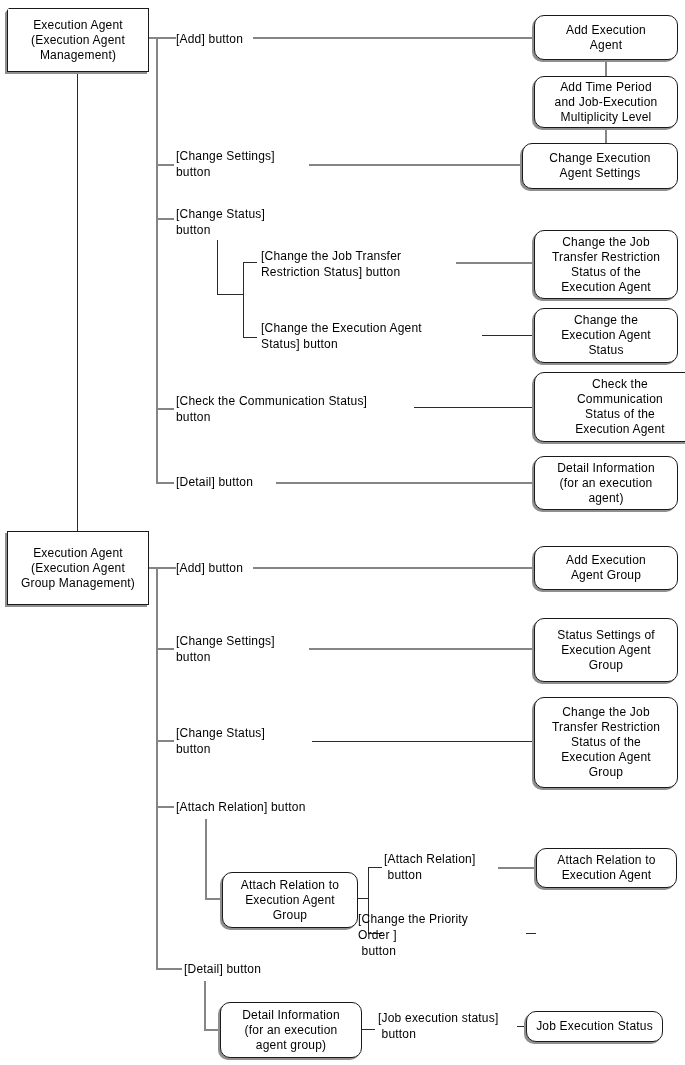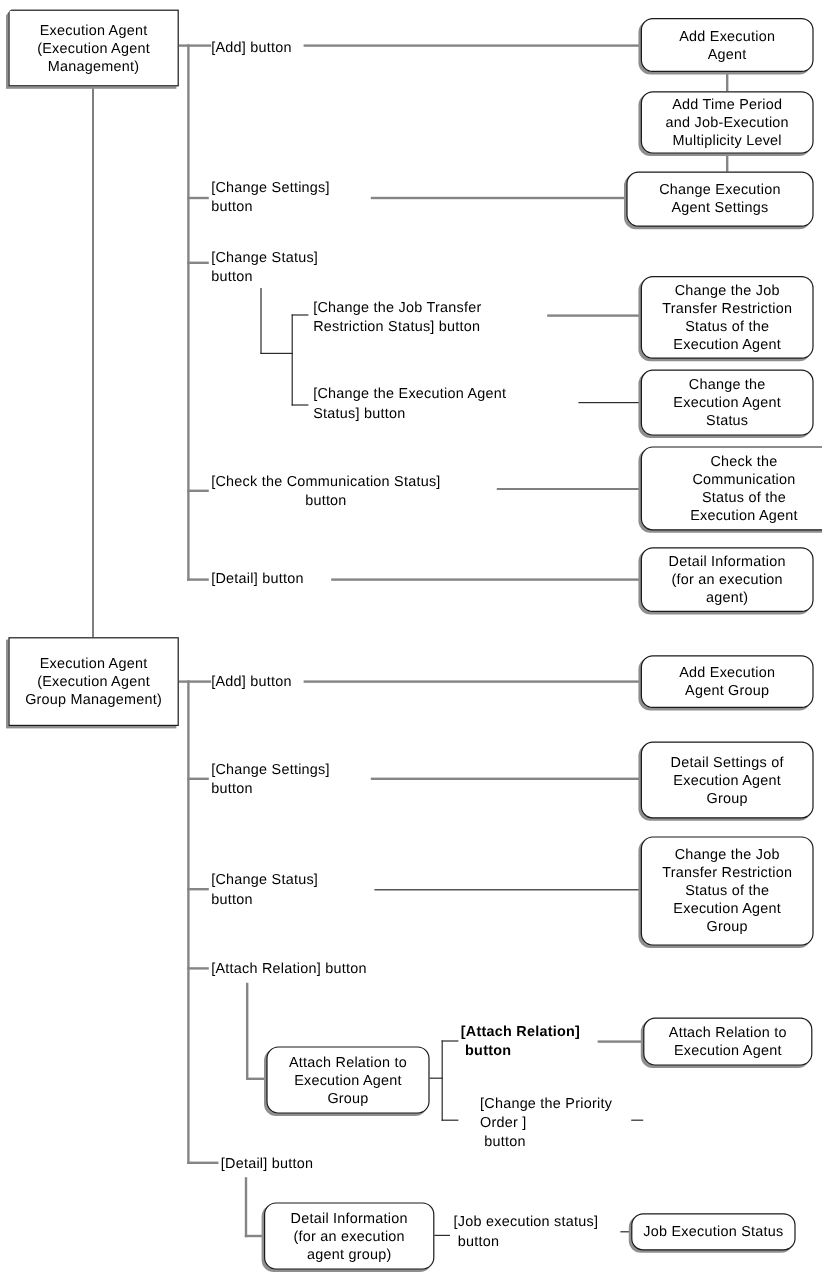--- a/index.html
+++ b/index.html
@@ -97,21 +97,21 @@
   <div class="box round" style="left:534px;top:372px;width:172px;height:70px;">Check the
 Communication
 Status of the
 Execution Agent</div>
   <div class="box round" style="left:534px;top:456px;width:144px;height:54px;">Detail Information
 (for an execution
 agent)</div>
 
   <div class="box round" style="left:534px;top:546px;width:144px;height:44px;">Add Execution
 Agent Group</div>
-  <div class="box round" style="left:534px;top:618px;width:144px;height:64px;">Detail Settings of
+  <div class="box round" style="left:534px;top:618px;width:144px;height:64px;">Status Settings of
 Execution Agent
 Group</div>
   <div class="box round" style="left:534px;top:697px;width:144px;height:91px;">Change the Job
 Transfer Restriction
 Status of the
 Execution Agent
 Group</div>
   <div class="box round" style="left:222px;top:872px;width:136px;height:56px;">Attach Relation to
 Execution Agent
 Group</div>
@@ -124,32 +124,32 @@
 
   <div class="lbl" style="left:176px;top:31px;">[Add] button</div>
   <div class="lbl" style="left:176px;top:148px;">[Change Settings]
 button</div>
   <div class="lbl" style="left:176px;top:206px;">[Change Status]
 button</div>
   <div class="lbl" style="left:261px;top:320px;">[Change the Execution Agent
 Status] button</div>
   <div class="lbl" style="left:261px;top:248px;">[Change the Job Transfer
 Restriction Status] button</div>
-  <div class="lbl" style="left:176px;top:393px;text-align:center;">[Check the Communication Status]
+  <div class="lbl" style="left:176px;top:393px;">[Check the Communication Status]
 button</div>
   <div class="lbl" style="left:176px;top:474px;">[Detail] button</div>
 
   <div class="lbl" style="left:176px;top:560px;">[Add] button</div>
   <div class="lbl" style="left:176px;top:633px;">[Change Settings]
 button</div>
   <div class="lbl" style="left:176px;top:725px;">[Change Status]
 button</div>
   <div class="lbl" style="left:176px;top:799px;">[Attach Relation] button</div>
-  <div class="lbl" style="left:384px;top:851px;font-weight:bold;">[Attach Relation]
+  <div class="lbl" style="left:384px;top:851px;">[Attach Relation]
  button</div>
-  <div class="lbl" style="left:400px;top:911px;">[Change the Priority
+  <div class="lbl" style="left:358px;top:911px;">[Change the Priority
 Order ]
  button</div>
   <div class="lbl" style="left:184px;top:961px;">[Detail] button</div>
   <div class="lbl" style="left:378px;top:1010px;">[Job execution status]
  button</div>
 
 </div>
 
 </body></html>

